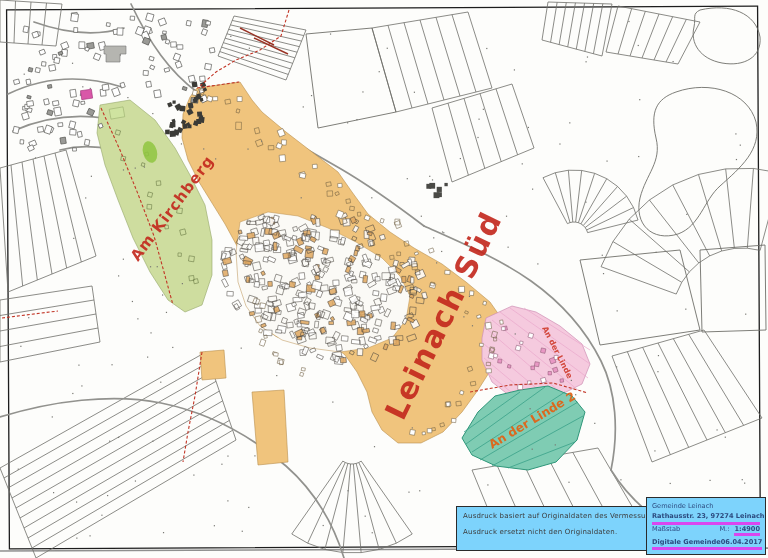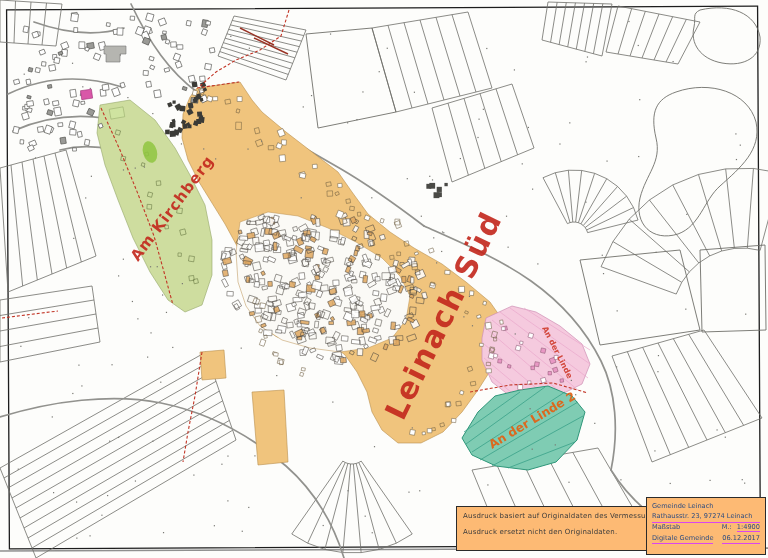--- a/index.html
+++ b/index.html
@@ -1,25 +1,25 @@
 <!DOCTYPE html>
 <html><head>
 <meta charset="utf-8">
 <style>
   html,body{margin:0;padding:0;background:#e8e8e8;}
   #page{position:relative;width:768px;height:558px;background:#fdfdfb;overflow:hidden;
         font-family:"DejaVu Sans",sans-serif;}
   svg{position:absolute;left:0;top:0;}
-  .box{position:absolute;background:#fdba74;border:1px solid #2b2b2b;box-sizing:border-box;}
+  .box{position:absolute;background:#7dd3fc;border:1px solid #2b2b2b;box-sizing:border-box;}
   .disclaimer{padding:5px 6px;font-size:7px;color:#3c3c3c;letter-spacing:.2px;}
   .disclaimer div{margin-bottom:8px;white-space:nowrap;}
   .infobox{padding:3px 5px 2px 5px;font-size:6.6px;color:#2d4c80;line-height:1.1;}
   .infobox .row{display:flex;justify-content:space-between;align-items:baseline;
                 padding:1.5px 0;white-space:nowrap;}
-  .u{border-bottom:1px solid #d946ef;}
+  .u{border-bottom:3px solid #d946ef;font-weight:bold;}
   .infobox .sp{flex:1;}
 </style>
 </head>
 <body>
 
 <div id="page">
 
 <svg width="768" height="558" viewBox="0 0 768 558">
 
   <g transform="rotate(-0.3 384 279)">
@@ -915,17 +915,17 @@
   </div>
   <div class="row">
     <span>Maßstab</span>
     <span class="sp"></span>
     <span style="margin-right:5px">M.:</span>
     <span class="u">1:4900</span>
   </div>
   <div class="row">
     <span class="u">Digitale Gemeinde</span>
     <span class="sp"></span>
-    <span class="u">06.12.2017</span>
+    <span class="u">06.04.2017</span>
   </div>
 </div>
 
 </div>
 
 </body></html>

